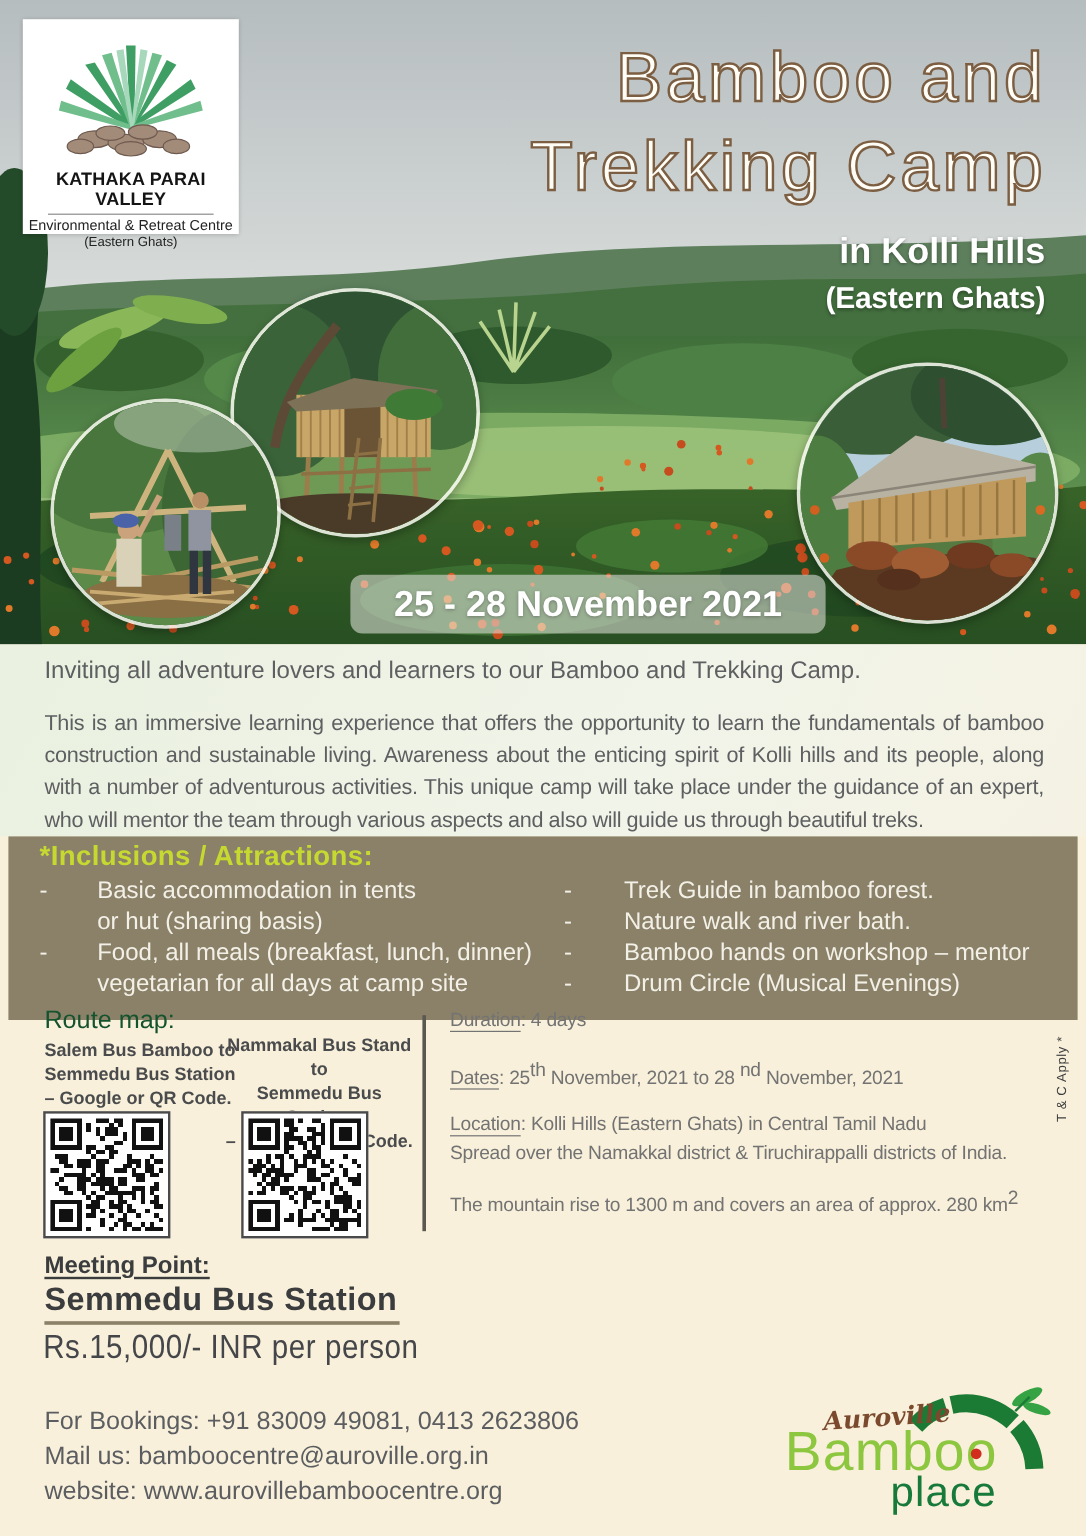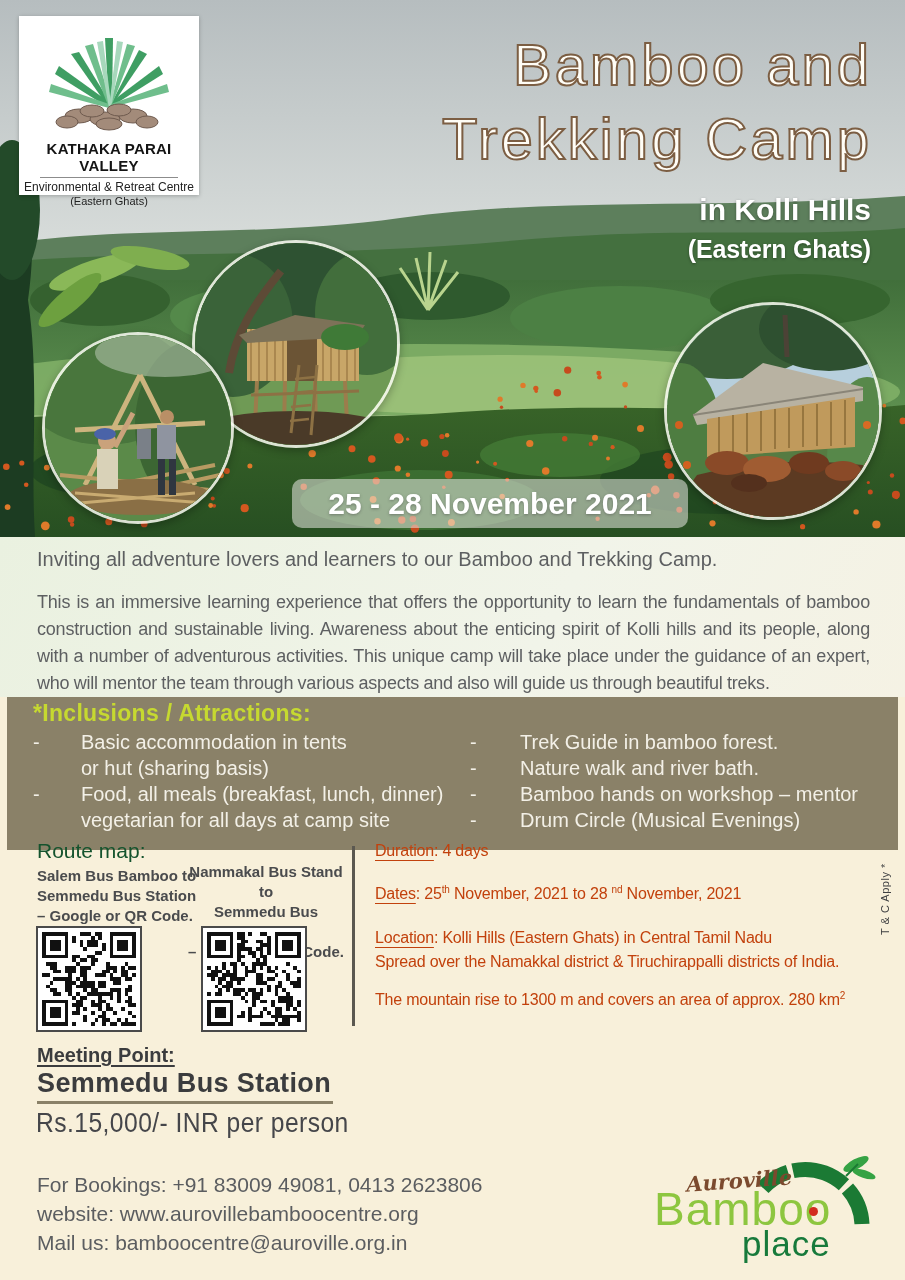--- a/index.html
+++ b/index.html
@@ -56,27 +56,27 @@
   .qr1{left:36px;top:926px;}
   .qr2{left:201px;top:926px;}
   .meeting-label{position:absolute;left:37px;top:1044px;font-size:20px;font-weight:bold;color:#3B3C3E;
     text-decoration:underline;text-decoration-thickness:2px;text-underline-offset:3px;}
   .station{position:absolute;left:37px;top:1068px;font-size:27px;font-weight:bold;color:#3B3C3E;
     letter-spacing:.4px;}
   .station-rule{position:absolute;left:37px;top:1101px;width:296px;height:3px;background:#8A8168;}
   .price{position:absolute;left:36px;top:1107px;font-size:28px;color:#45464A;letter-spacing:.5px;
     transform:scaleX(.88);transform-origin:left top;}
   .divider-v{position:absolute;left:352px;top:846px;width:3px;height:180px;background:#5B5850;}
-  .details{position:absolute;left:375px;font-size:16px;color:#c2410c;letter-spacing:-0.2px;}
+  .details{position:absolute;left:375px;font-size:16px;color:#737373;letter-spacing:-0.2px;}
   .d-duration{top:842px;}
   .d-dates{top:884px;}
   .d-location{top:926px;line-height:24px;}
   .d-mountain{top:990px;}
   .ulab{text-decoration:underline;text-underline-offset:4px;}
-  .details sup{font-size:10px;}
+  .details sup{font-size:16px;}
   .camp-box{position:absolute;left:358px;top:1033px;width:508px;height:120px;background:#8A8168;
     padding:5px 14px;box-sizing:border-box;}
   .camp-heading{font-size:21px;font-weight:bold;color:#C6D930;letter-spacing:.3px;}
   .camp-line{font-size:17.5px;color:#F3F0E7;line-height:26px;letter-spacing:-0.2px;}
   .tnc{position:absolute;left:879px;top:935px;font-size:11px;color:#3E3F41;white-space:nowrap;
     transform:rotate(-90deg);transform-origin:left top;letter-spacing:.5px;}
   
   .footer{position:absolute;left:37px;top:1170px;font-size:21px;color:#5B5D60;line-height:29px;}
   .av-logo{position:absolute;left:650px;top:1150px;width:250px;height:125px;}
   .av-script{position:absolute;left:36px;top:18px;font-family:"DejaVu Serif",serif;font-style:italic;
@@ -849,22 +849,22 @@
   </div>
   <div class="details d-mountain">
     <span>The mountain rise to 1300 m and covers an area of approx. 280 km</span><sup>2</sup>
   </div>
 
 
   <div class="tnc">T &amp; C Apply *</div>
 
   <div class="footer">
     <div>For Bookings: +91 83009 49081, 0413 2623806</div>
+    <div>Mail us: bamboocentre@auroville.org.in</div>
     <div>website: www.aurovillebamboocentre.org</div>
-    <div>Mail us: bamboocentre@auroville.org.in</div>
   </div>
 
   <div class="av-logo">
     <svg class="av-arc" width="250" height="125" viewBox="0 0 250 125">
       <path d="M 113 38 A 57 57 0 0 1 212 74" fill="none" stroke="#1B7A34" stroke-width="15" stroke-dasharray="30 5 55 5 100"></path>
       <g fill="#35A344">
         <ellipse cx="206" cy="14" rx="14" ry="5" transform="rotate(-28 206 14)"></ellipse>
         <ellipse cx="214" cy="24" rx="12" ry="4" transform="rotate(18 214 24)"></ellipse>
         <path d="M196,26 L208,14" stroke="#1B7A34" stroke-width="2"></path>
       </g>

